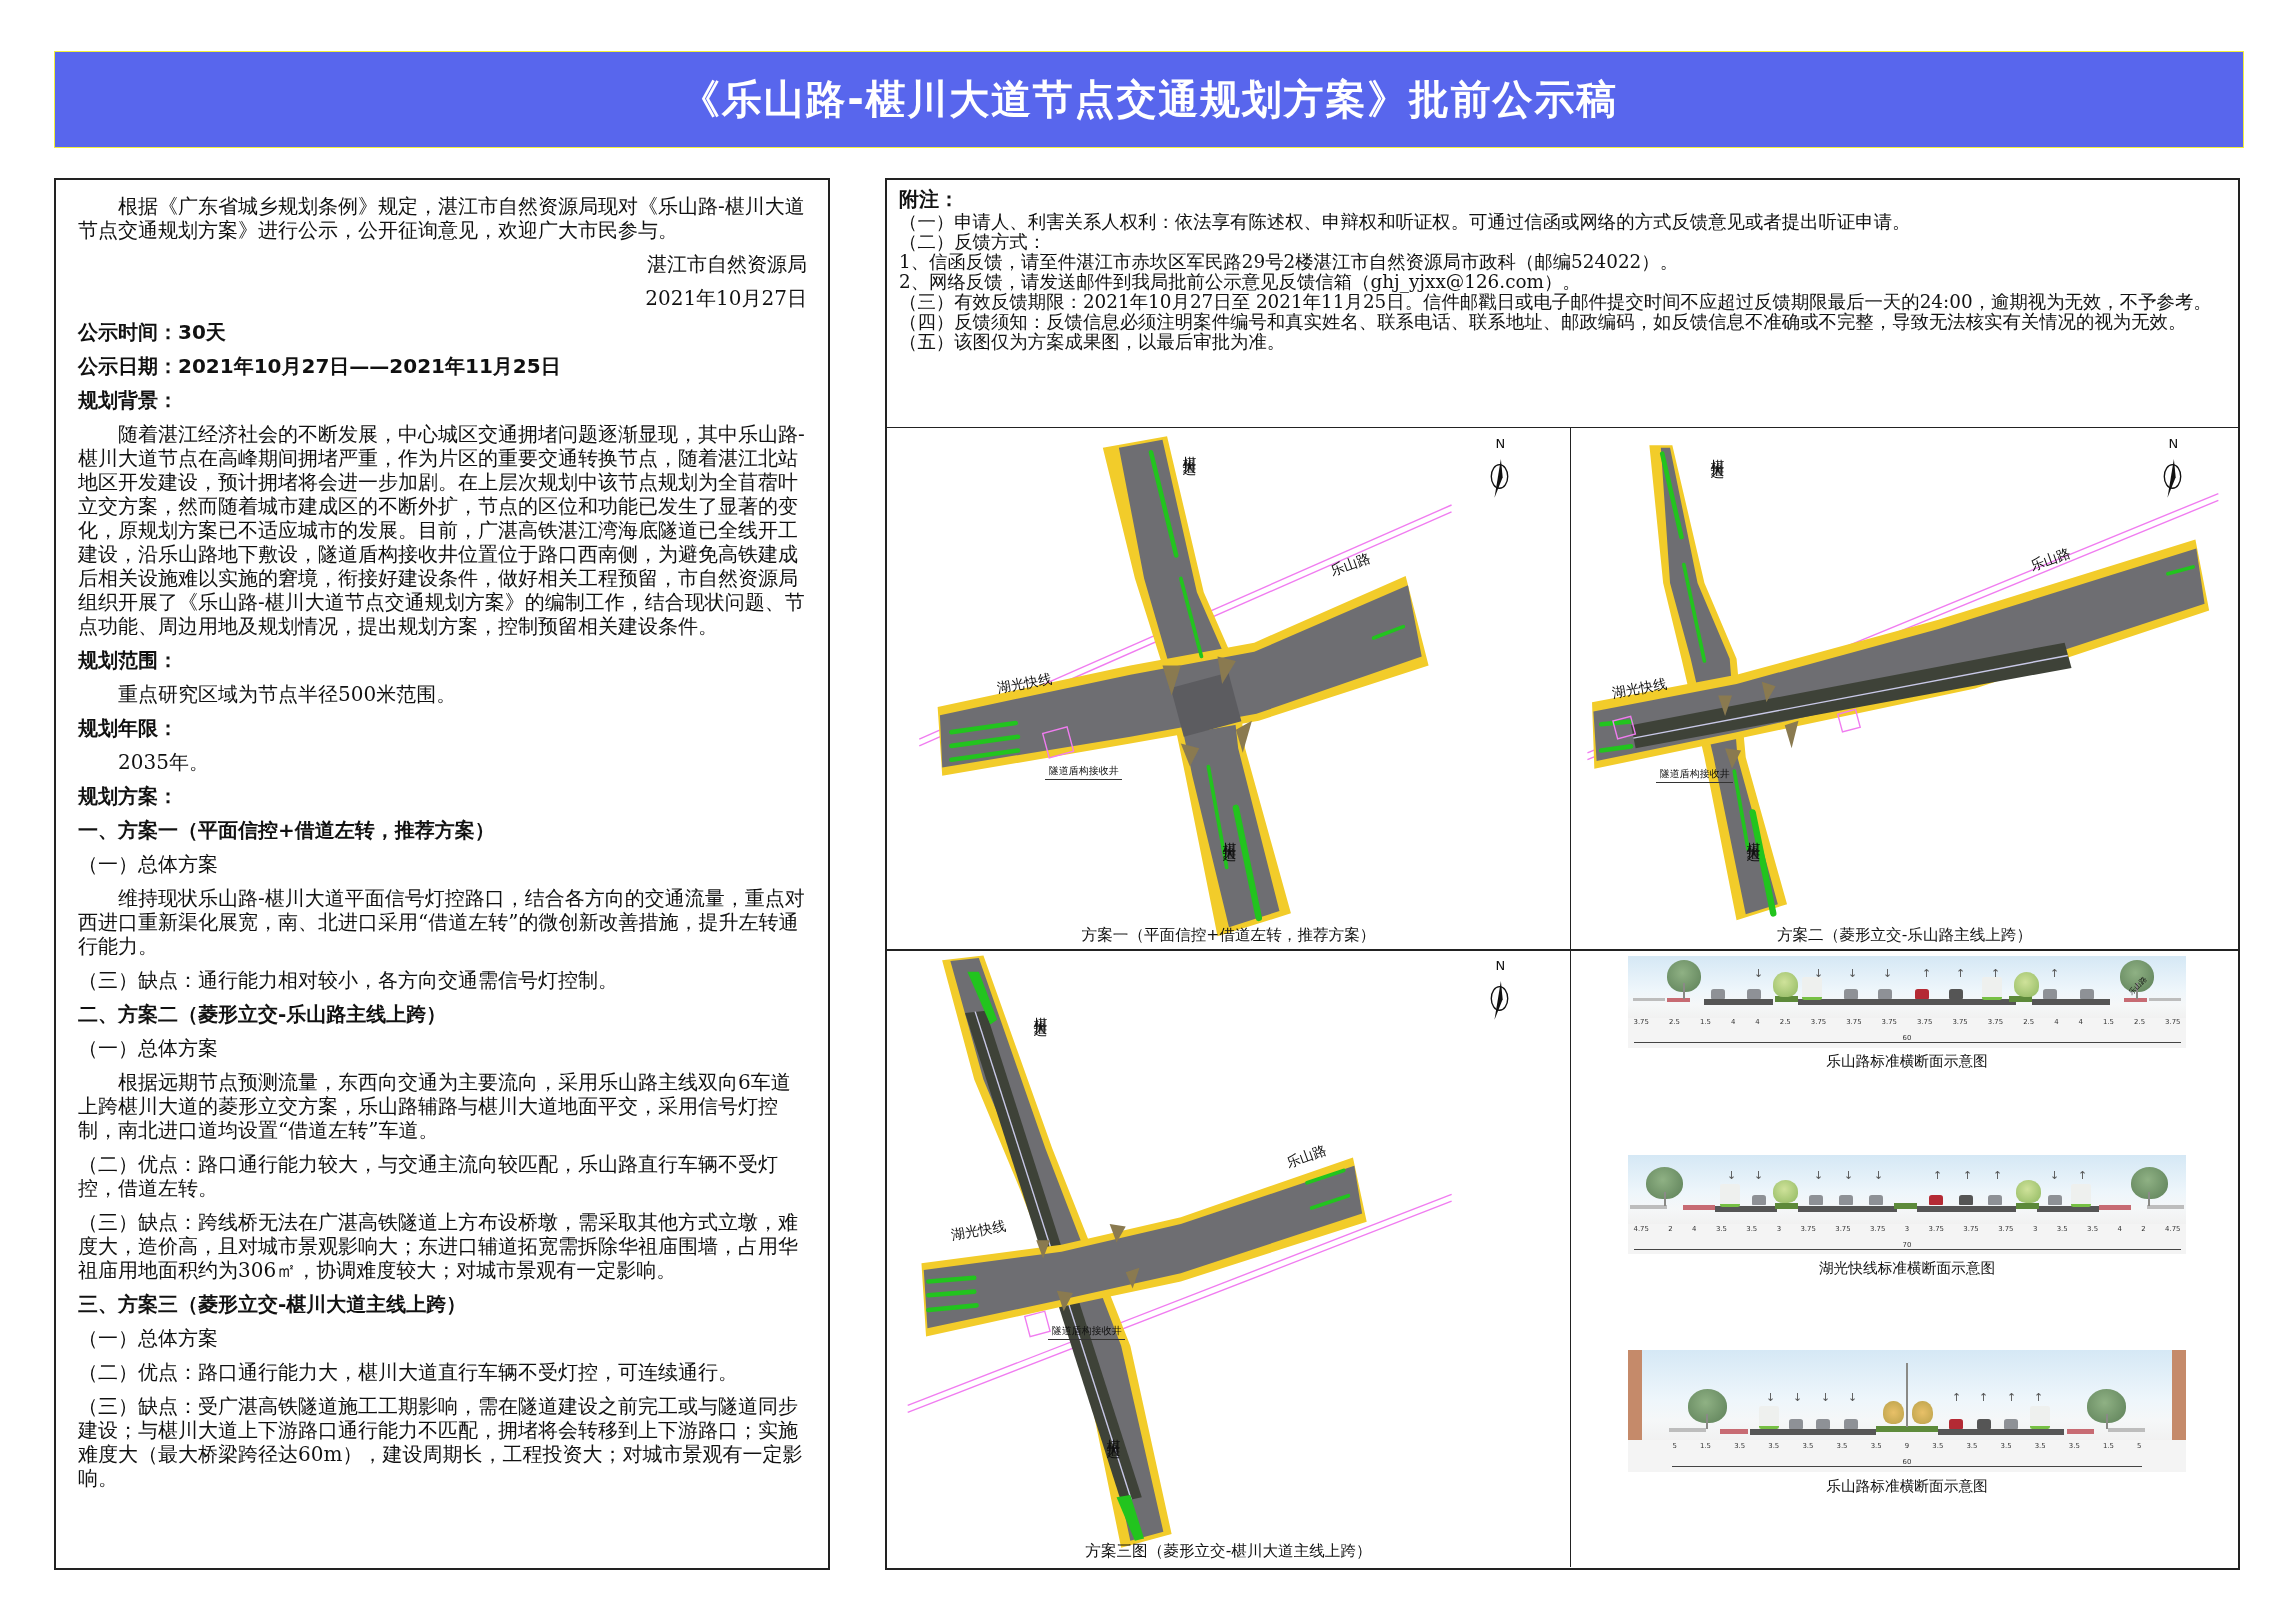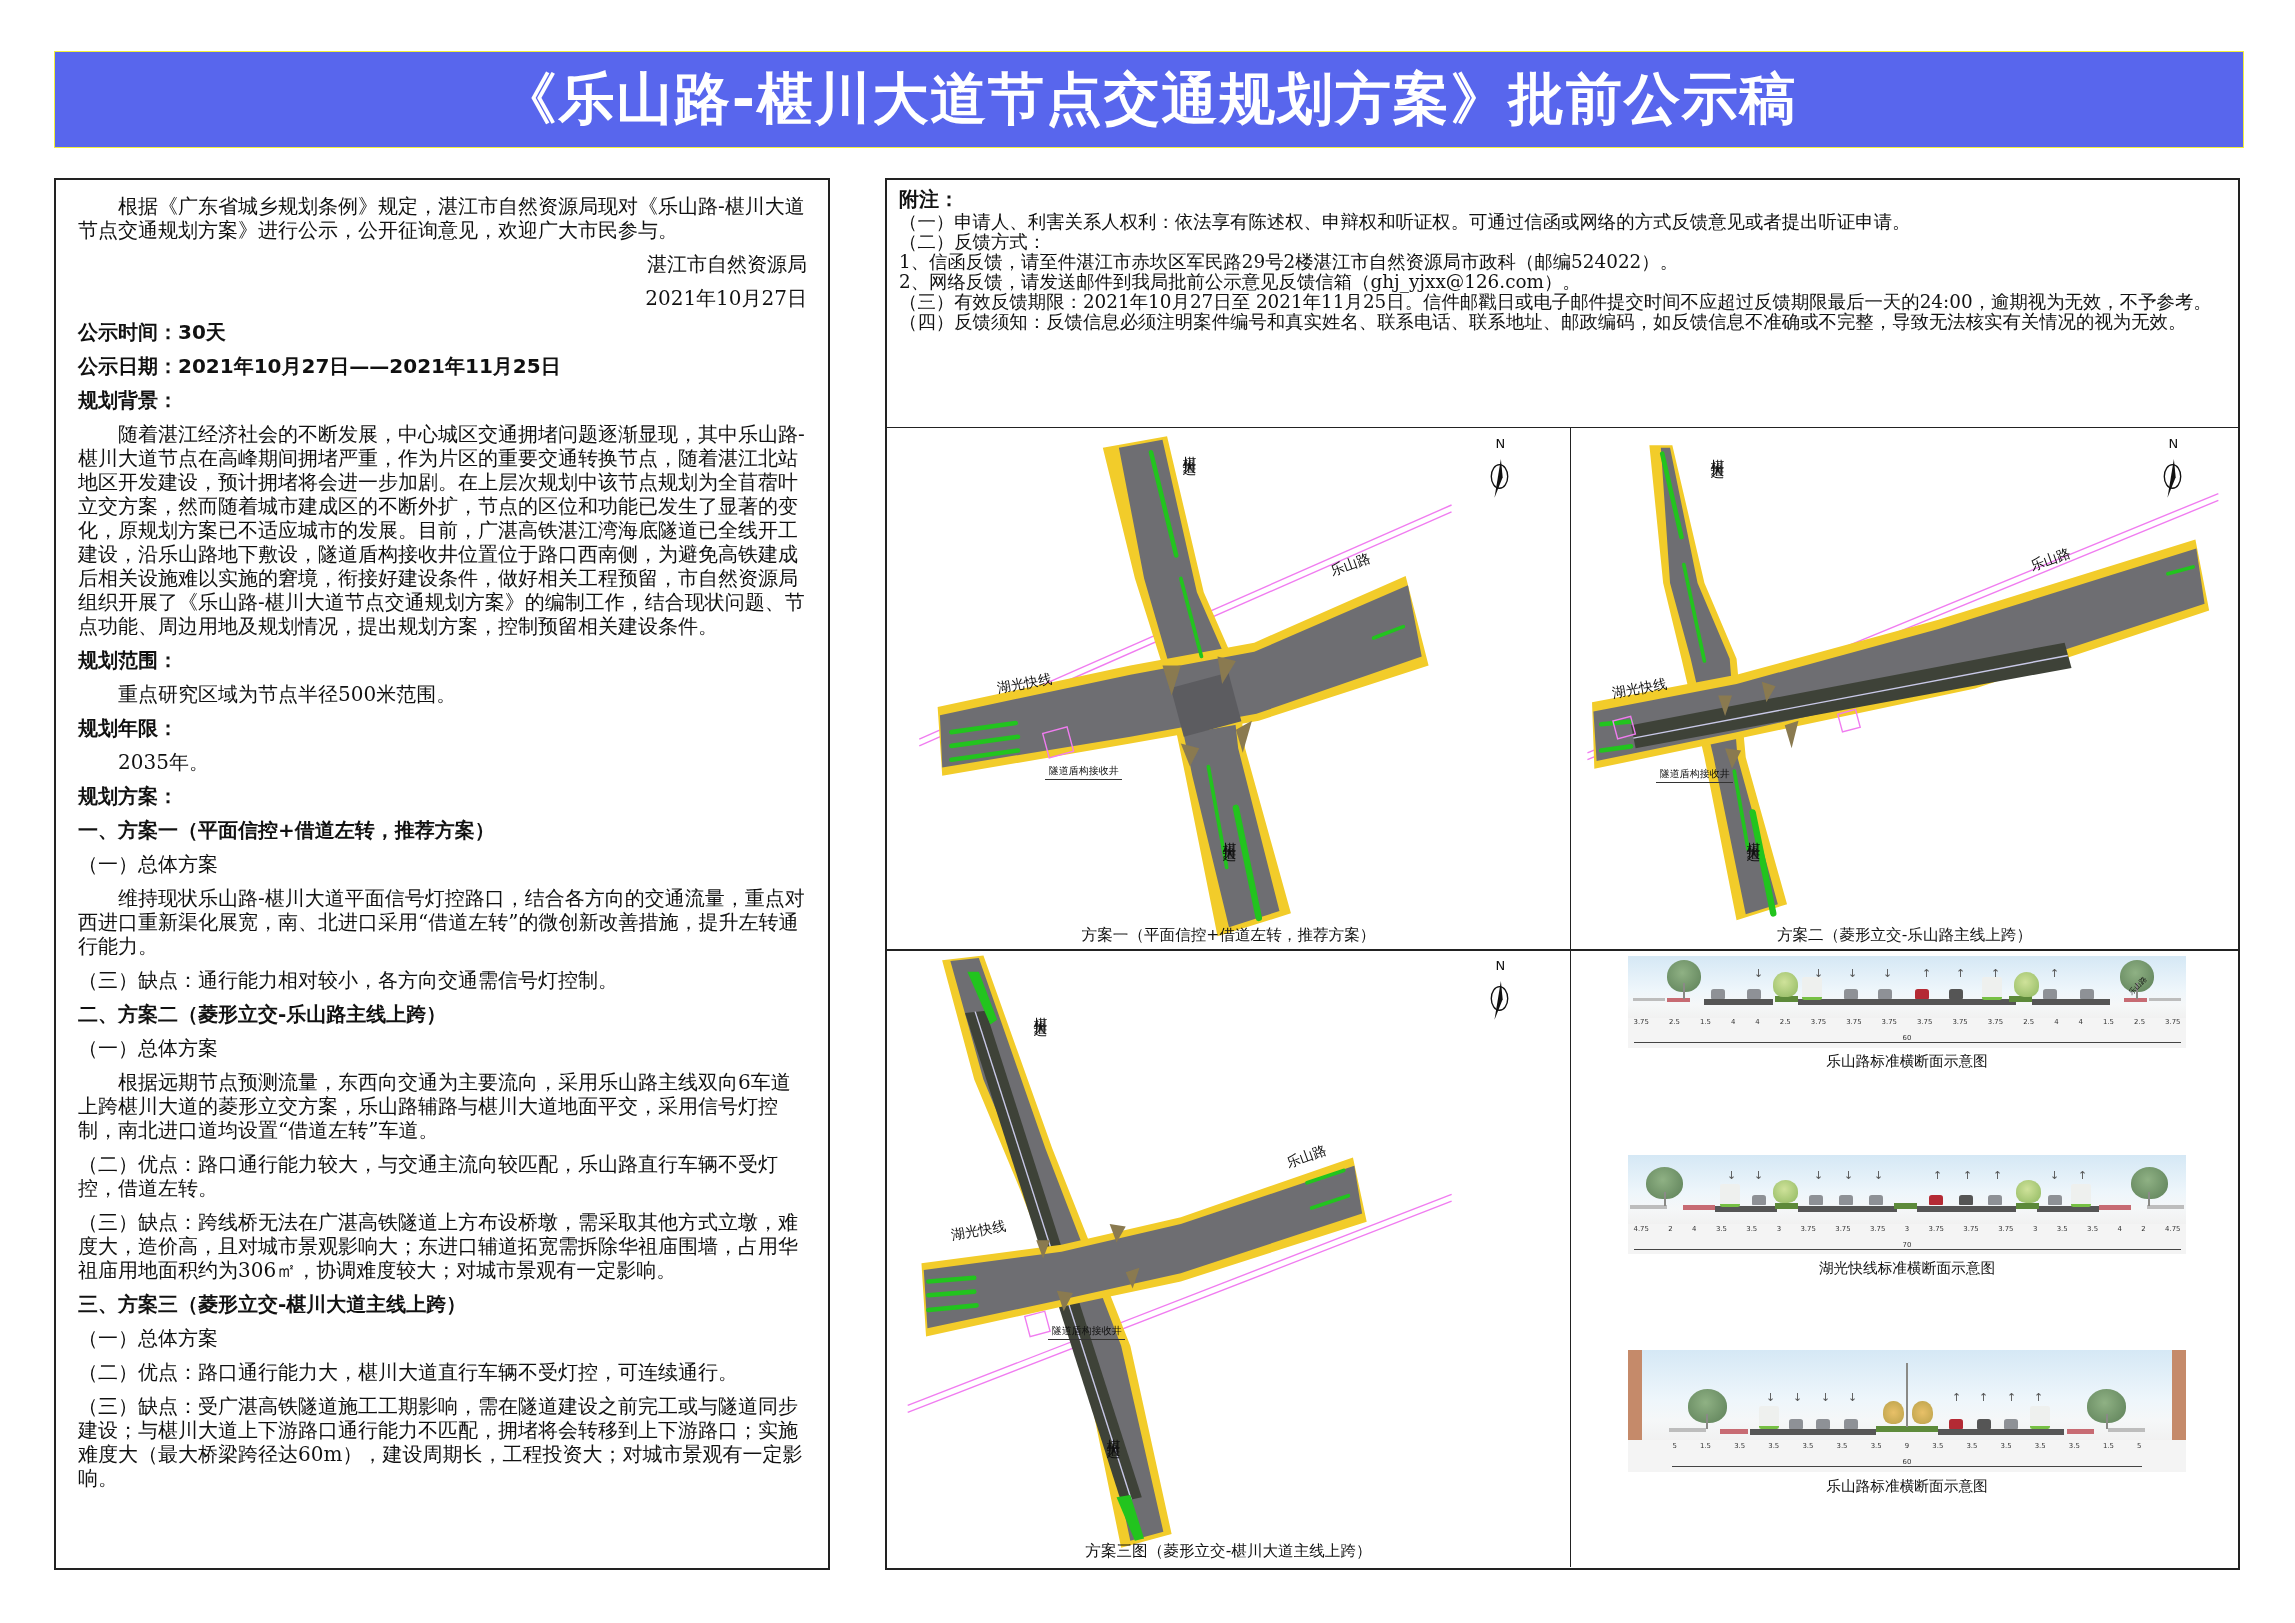--- a/index.html
+++ b/index.html
@@ -7,21 +7,21 @@
     width: 2295px; height: 1623px; position: relative; overflow: hidden;
     font-family: "DejaVu Serif", "Liberation Serif", serif;
     color: #111;
   }
   .banner {
     position: absolute; left: 54px; top: 51px; width: 2190px; height: 97px;
     background: #5866ED; border: 1.4px solid #f2ee3a; box-sizing: border-box;
     display: flex; align-items: center; justify-content: center;
   }
   .banner-title {
-    color: #ffffff; font-size: 56px; letter-spacing: 1.8px;
+    color: #ffffff; font-size: 40px; letter-spacing: 1.8px;
     font-family: "DejaVu Sans", "Liberation Sans", sans-serif; font-weight: bold;
   }
   
   .left-panel {
     position: absolute; left: 54px; top: 178px; width: 776px; height: 1392px;
     border: 2.3px solid #222; box-sizing: border-box; padding: 3.7px 7.3px 0 12px;
     font-size: 20px; line-height: 24px;
   }
   .left-panel p { margin: 10px; }
   .indent { text-indent: 2em; }
@@ -128,20 +128,21 @@
 <div class="right-panel">
 
   <div class="notes">
     <p class="title">附注：</p>
     <p>（一）申请人、利害关系人权利：依法享有陈述权、申辩权和听证权。可通过信函或网络的方式反馈意见或者提出听证申请。</p>
     <p>（二）反馈方式：</p>
     <p>1、信函反馈，请至件湛江市赤坎区军民路29号2楼湛江市自然资源局市政科（邮编524022）。</p>
     <p>2、网络反馈，请发送邮件到我局批前公示意见反馈信箱（ghj_yjxx@126.com）。</p>
     <p>（三）有效反馈期限：2021年10月27日至 2021年11月25日。信件邮戳日或电子邮件提交时间不应超过反馈期限最后一天的24:00，逾期视为无效，不予参考。</p>
     <p>（四）反馈须知：反馈信息必须注明案件编号和真实姓名、联系电话、联系地址、邮政编码，如反馈信息不准确或不完整，导致无法核实有关情况的视为无效。</p>
+    <p>（五）该图仅为方案成果图，以最后审批为准。</p>
   </div>
 
   <div class="cell c1">
     <svg class="map" width="684" height="524" viewBox="0 0 1490 1142">
 
       <line x1="70" y1="680" x2="1230" y2="170" stroke="#F07CF0" stroke-width="3"></line>
       <line x1="70" y1="695" x2="1230" y2="185" stroke="#F07CF0" stroke-width="3"></line>
 
       <polygon points="470,45 610,20 690,360 760,520 780,700 880,1060 720,1110 650,760 600,520 540,330" fill="#F2CC2A"></polygon>
       <polygon points="505,45 600,28 675,360 745,520 765,700 855,1055 745,1090 665,760 615,520 560,330" fill="#6E6E72"></polygon>

